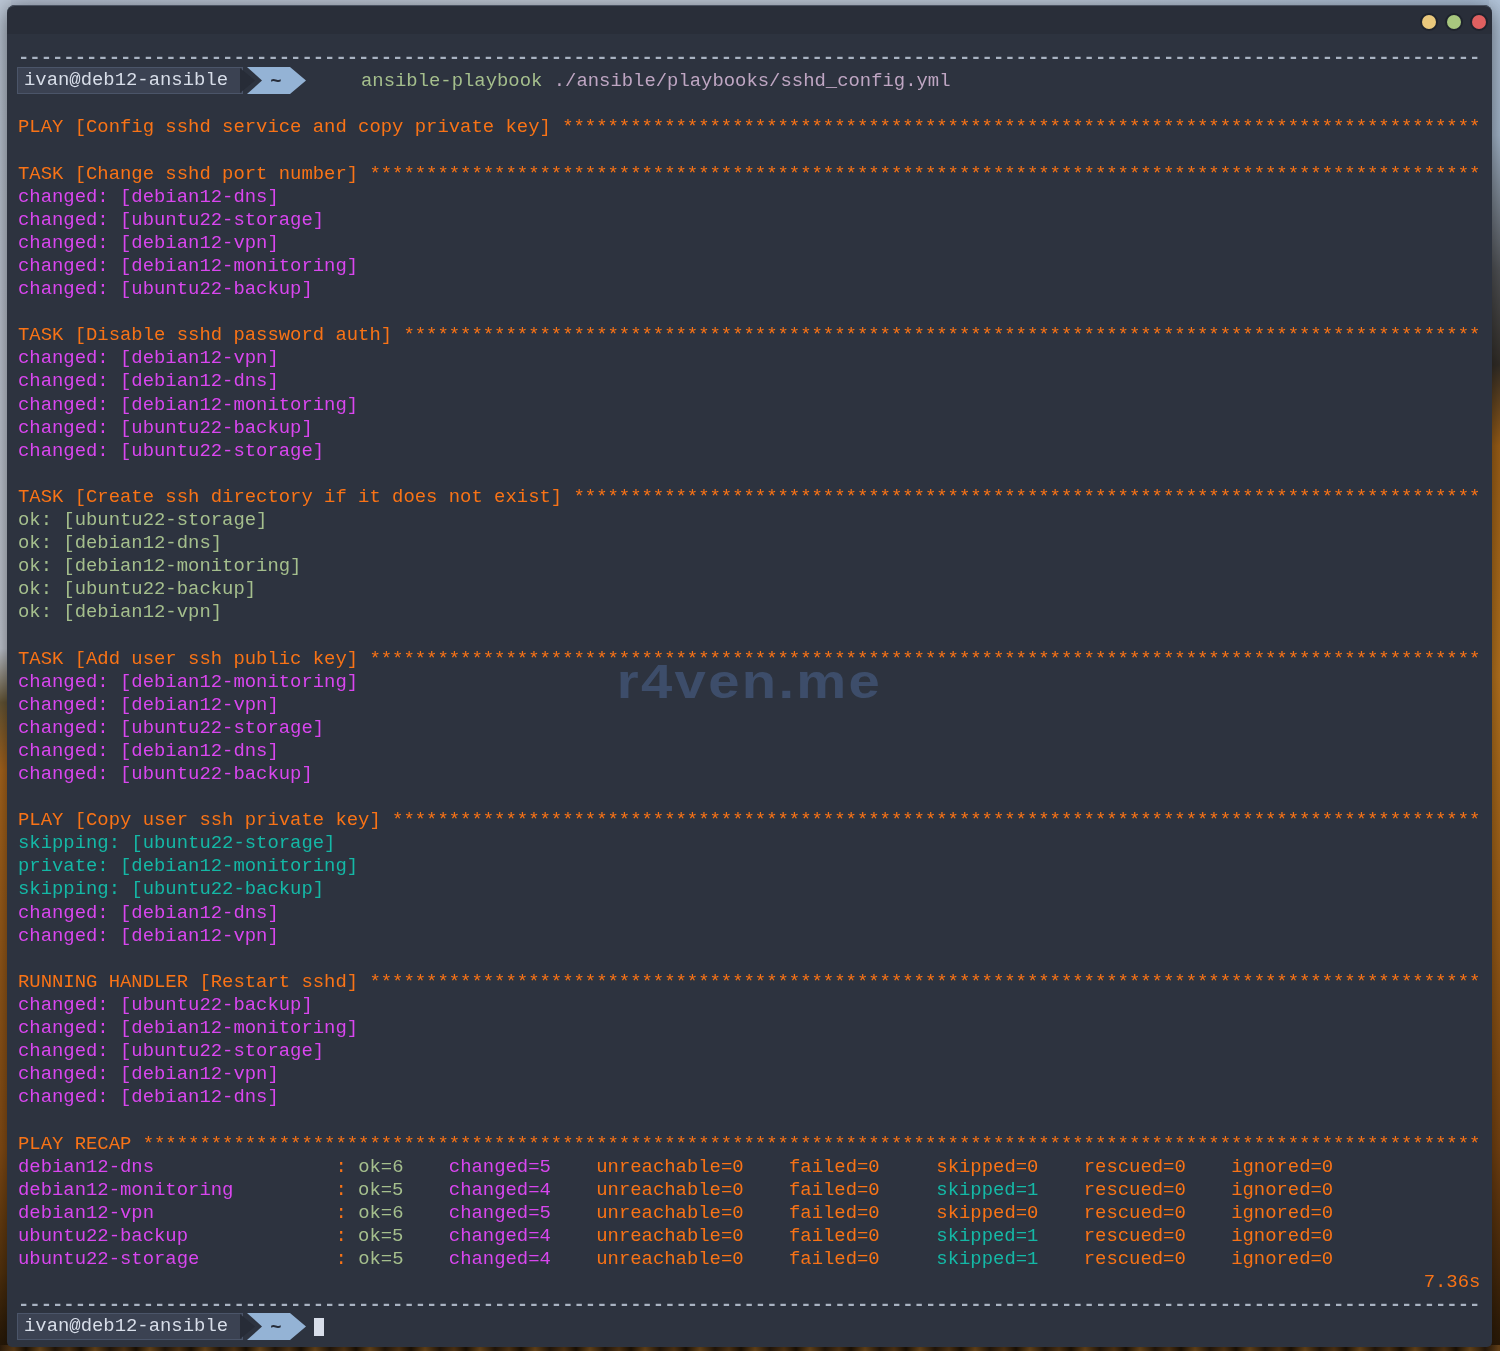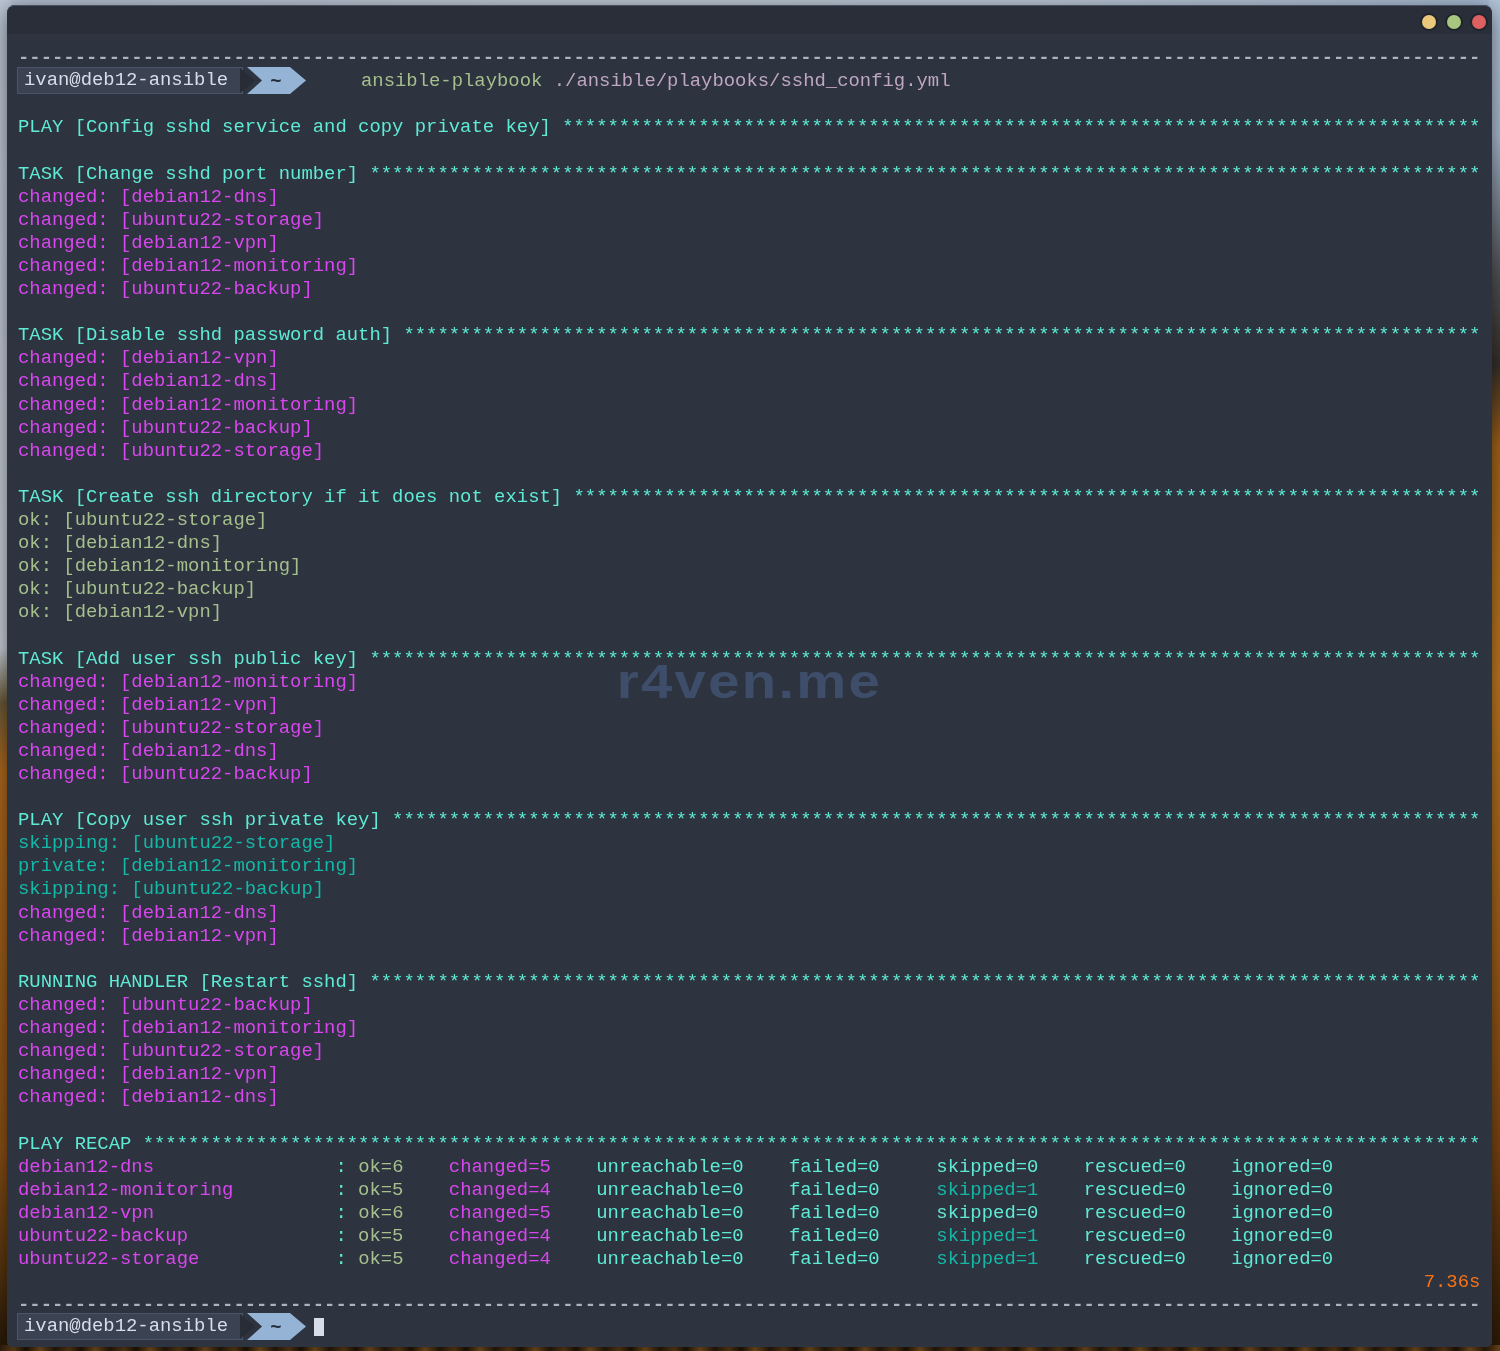--- a/index.html
+++ b/index.html
@@ -17,21 +17,21 @@
   .tbar{position:absolute;left:0;top:0;width:100%;height:29px;
         background:#292e39;border-radius:8px 8px 0 0;
         border-top:1px solid #4a5261;box-sizing:border-box;}
   .title{position:absolute;left:0;right:0;top:6px;text-align:center;
          font:bold 14px/20px "Liberation Sans",sans-serif;color:#ced4de;}
   .btn{position:absolute;top:9px;width:14px;height:14px;border-radius:50%;
        box-shadow:0 0 0 2px rgba(16,20,28,.4);}
   pre{position:absolute;left:11px;top:42.1px;margin:0;
       font-family:"Liberation Mono",monospace;font-size:18.9px;line-height:23.1px;
       color:#d5dbe5;letter-spacing:0;}
-  .w{color:#5eead4}.y{color:#d946ef}.g{color:#a5bf8d}.b{color:#14b8a6}.d{color:#a9b3c2;font-weight:bold}.t{color:#f97316}
+  .w{color:#f97316}.y{color:#d946ef}.g{color:#a5bf8d}.b{color:#14b8a6}.d{color:#a9b3c2;font-weight:bold}.t{color:#f97316}
   .pseg{position:absolute;height:27px;background:#3b4252;border:1px solid #4b5569;
         box-sizing:border-box;color:#d8dee9;
         font:18.9px/25px "Liberation Mono",monospace;padding:0 0 0 6px;width:226px;}
   .wm{position:absolute;left:0;right:0;top:647px;text-align:center;
       font:bold 48px/60px "Liberation Sans",sans-serif;color:rgba(100,140,205,.30);
       letter-spacing:2px;transform:scaleX(1.17);transform-origin:50% 50%;}
   .cursor{position:absolute;left:306.5px;top:1312.5px;width:10.5px;height:18px;background:#d8dee9;}
 </style></head>
 <body>
 <div class="bgT"></div>

